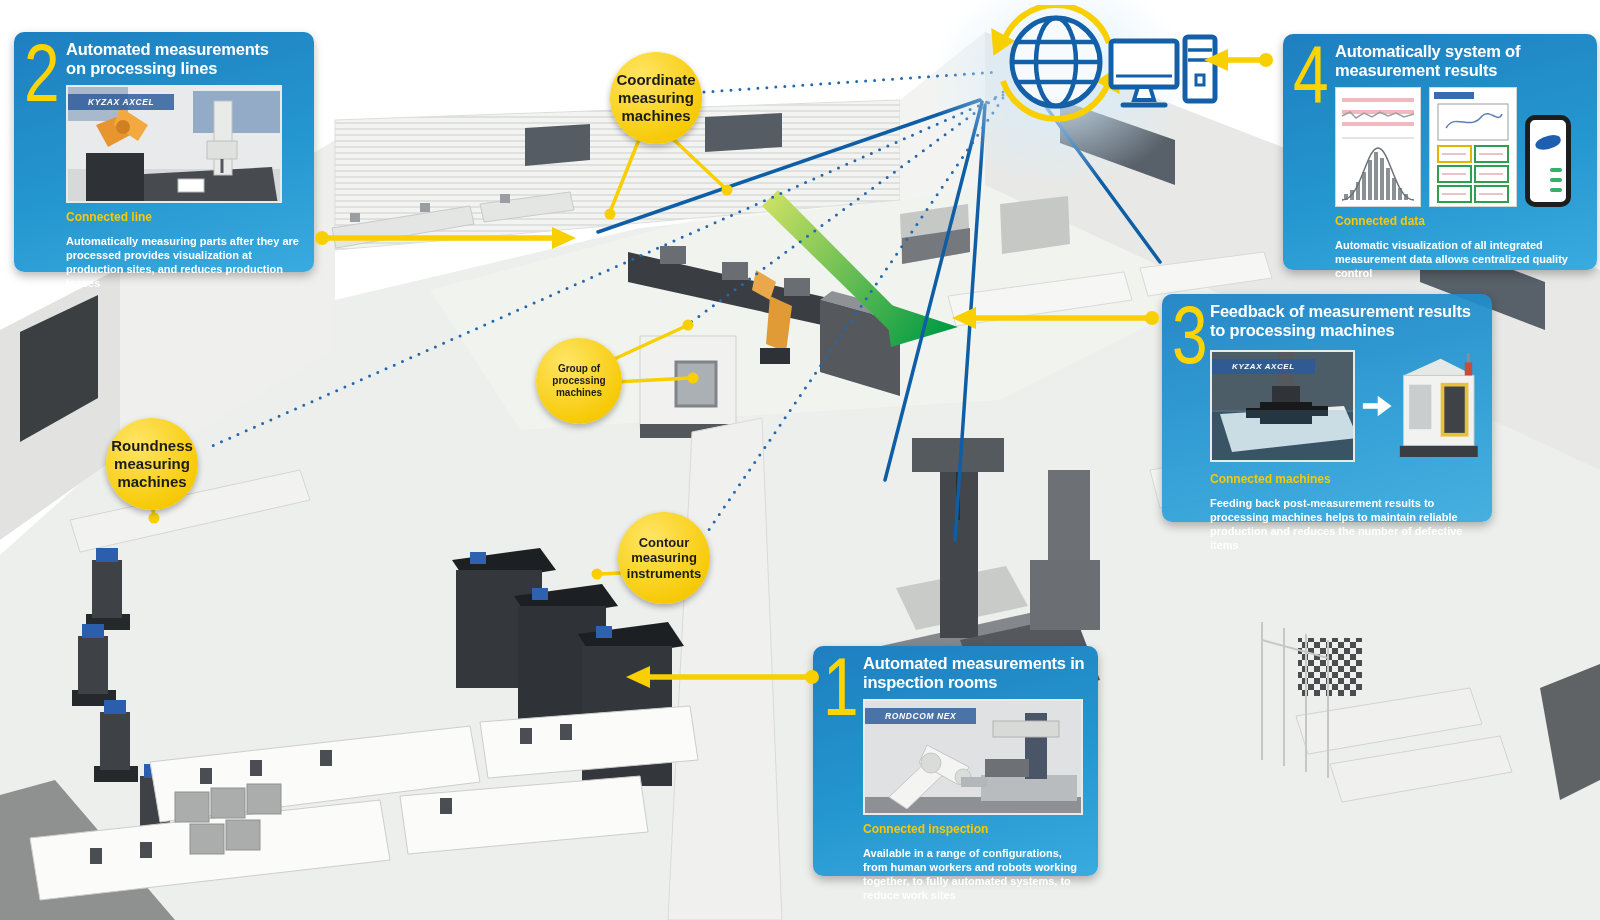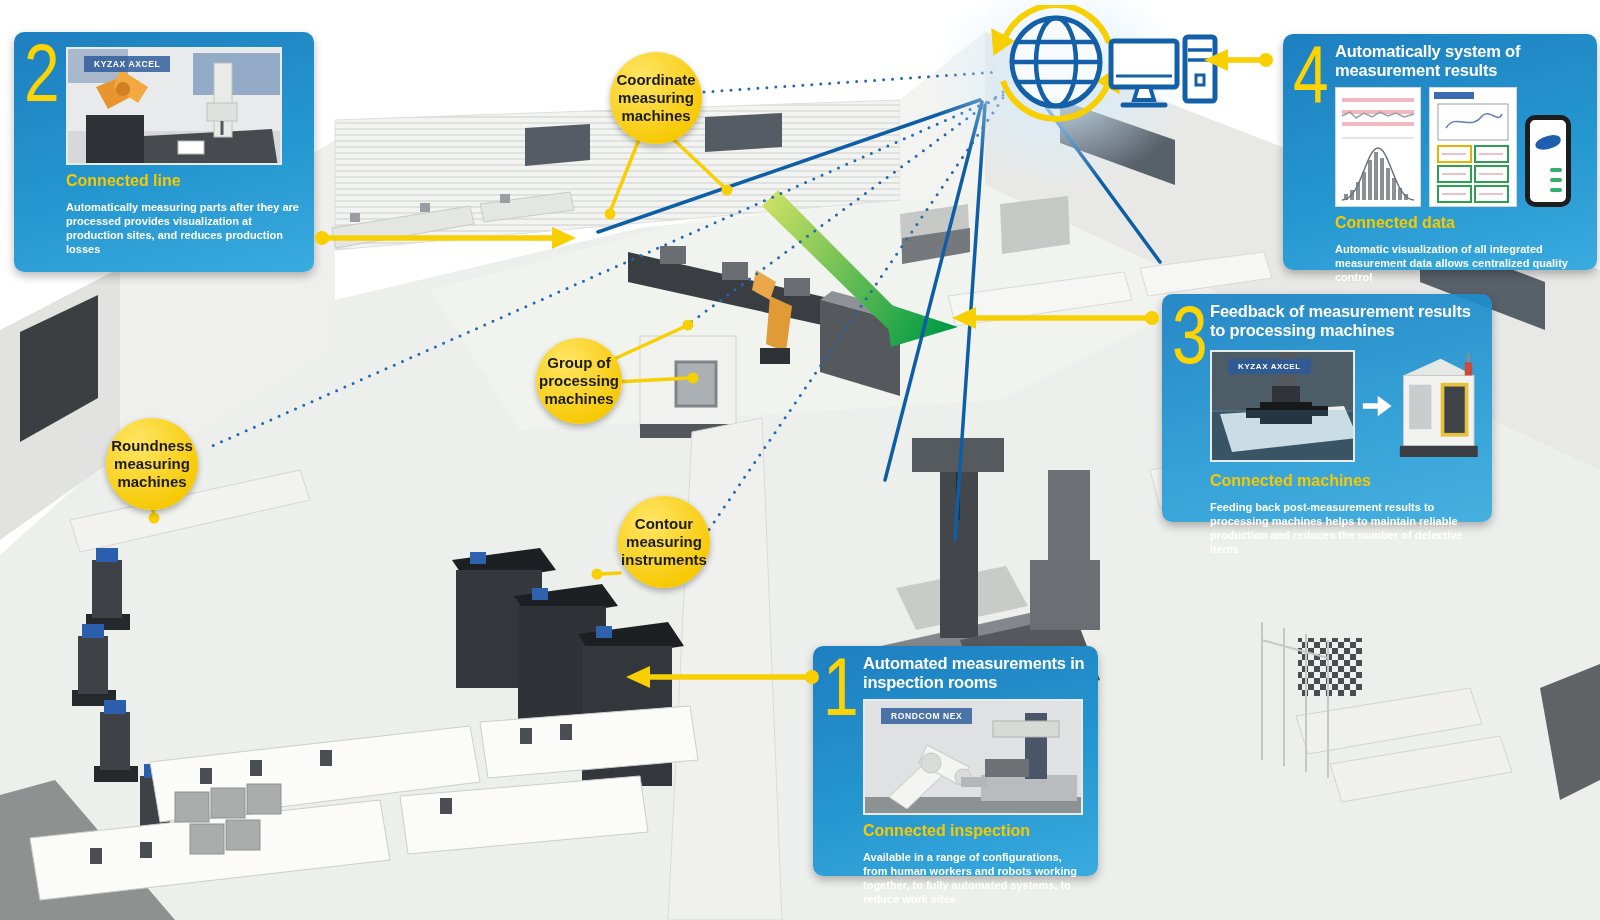--- a/index.html
+++ b/index.html
@@ -11,23 +11,23 @@
   
   .callout{position:absolute;z-index:20;border-radius:10px;box-sizing:border-box;
     background:linear-gradient(165deg,#1e7fc0 0%,#2496cf 55%,#3aabdf 100%);
     box-shadow:0 4px 10px rgba(0,0,0,.28);color:#fff;padding:8px 12px 10px;}
   .callout.translucent{background:linear-gradient(165deg,rgba(24,128,195,.93),rgba(38,154,212,.93) 55%,rgba(58,171,223,.93));}
   .num{position:absolute;top:2px;left:10px;font-size:82px;line-height:.95;color:#fcd303;
        transform:scaleX(.78);transform-origin:left top;font-weight:400;}
   .inner{margin-left:40px;}
   .title{font-size:16.5px;font-weight:bold;line-height:1.14;letter-spacing:-.2px;}
   .photo{position:relative;margin-top:7px;border:2px solid #e9eaea;background:#dfe1e3;overflow:hidden;}
-  .banner{position:absolute;top:7px;left:16px;background:rgba(43,90,155,.82);color:#fff;
-          font-size:8.5px;font-weight:bold;letter-spacing:.6px;padding:3px 10px;}
-  .sub{color:#f6c900;font-weight:bold;font-size:16px;margin-top:7px;}
+  .banner{position:absolute;top:7px;left:0;background:rgba(43,90,155,.82);color:#fff;
+          font-size:8.5px;font-weight:bold;letter-spacing:.6px;padding:3px 20px;font-style:italic;}
+  .sub{color:#f6c900;font-weight:bold;font-size:12px;margin-top:7px;}
   .bodytext{font-size:11px;font-weight:bold;line-height:1.28;margin-top:10px;}
   .row{display:flex;align-items:center;gap:6px;margin-top:7px;}
   .imgrow{display:flex;align-items:flex-end;gap:8px;margin-top:7px;}
   .panel{background:#fff;border:1px solid #d4d6d6;}
 
   
   .bubble{position:absolute;z-index:25;border-radius:50%;box-sizing:border-box;padding:5px;
     background:radial-gradient(circle at 35% 28%,#ffe565,#f6c800 78%);
     display:flex;align-items:center;justify-content:center;text-align:center;
     font-size:15px;font-weight:bold;color:#1c1c1a;line-height:1.2;
@@ -259,27 +259,31 @@
       <g stroke="#1460a8" fill="#ffffff">
         <rect x="230" y="32" width="30" height="64" rx="3" stroke-width="5"></rect>
         <line x1="233" y1="45" x2="257" y2="45" stroke-width="3.5"></line>
         <line x1="233" y1="55" x2="257" y2="55" stroke-width="3.5"></line>
         <rect x="241" y="70" width="8" height="10" stroke-width="3"></rect>
       </g>
     </svg>
   </div>
 
   <div class="bubble" style="left:610px;top:52px;width:92px;height:92px;">Coordinate measuring machines</div>
-  <div class="bubble" style="left:536px;top:338px;width:86px;height:86px;font-size:15px;">Group of processing machines</div>
+  <div class="bubble" style="left:536px;top:338px;width:86px;height:86px;font-size:10px;">Group of processing machines</div>
   <div class="bubble" style="left:106px;top:418px;width:92px;height:92px;">Roundness measuring machines</div>
-  <div class="bubble" style="left:618px;top:496px;width:92px;height:92px;font-size:15px;">Contour measuring instruments</div>
+  <div class="bubble" style="left:618px;top:512px;width:92px;height:92px;font-size:13px;">Contour measuring instruments</div>
 
   <div class="callout" style="left:14px;top:32px;width:300px;height:240px;">
     <div class="num">2</div>
     <div class="inner">
+      <div class="title">
+        <div>Automated measurements</div>
+        <div>on processing lines</div>
+      </div>
       <div class="photo" style="width:212px;height:114px;">
         <svg width="212" height="114" viewBox="0 0 212 114">
           <rect width="212" height="114" fill="#e8eaec"></rect>
           <rect x="125" y="4" width="87" height="42" fill="#2e5f9e" opacity=".45"></rect>
           <rect x="0" y="0" width="60" height="34" fill="#355f94" opacity=".35"></rect>
           <rect x="0" y="82" width="212" height="32" fill="#d6d8da"></rect>
           <polygon points="58,88 204,80 210,118 64,126" fill="#474b4f"></polygon>
           <rect x="146" y="14" width="18" height="74" fill="#e9ebe9" stroke="#c0c2c0"></rect>
           <rect x="139" y="54" width="30" height="18" fill="#dfe1df" stroke="#c0c2c0"></rect>
           <line x1="154" y1="72" x2="154" y2="86" stroke="#54585c" stroke-width="3"></line>

